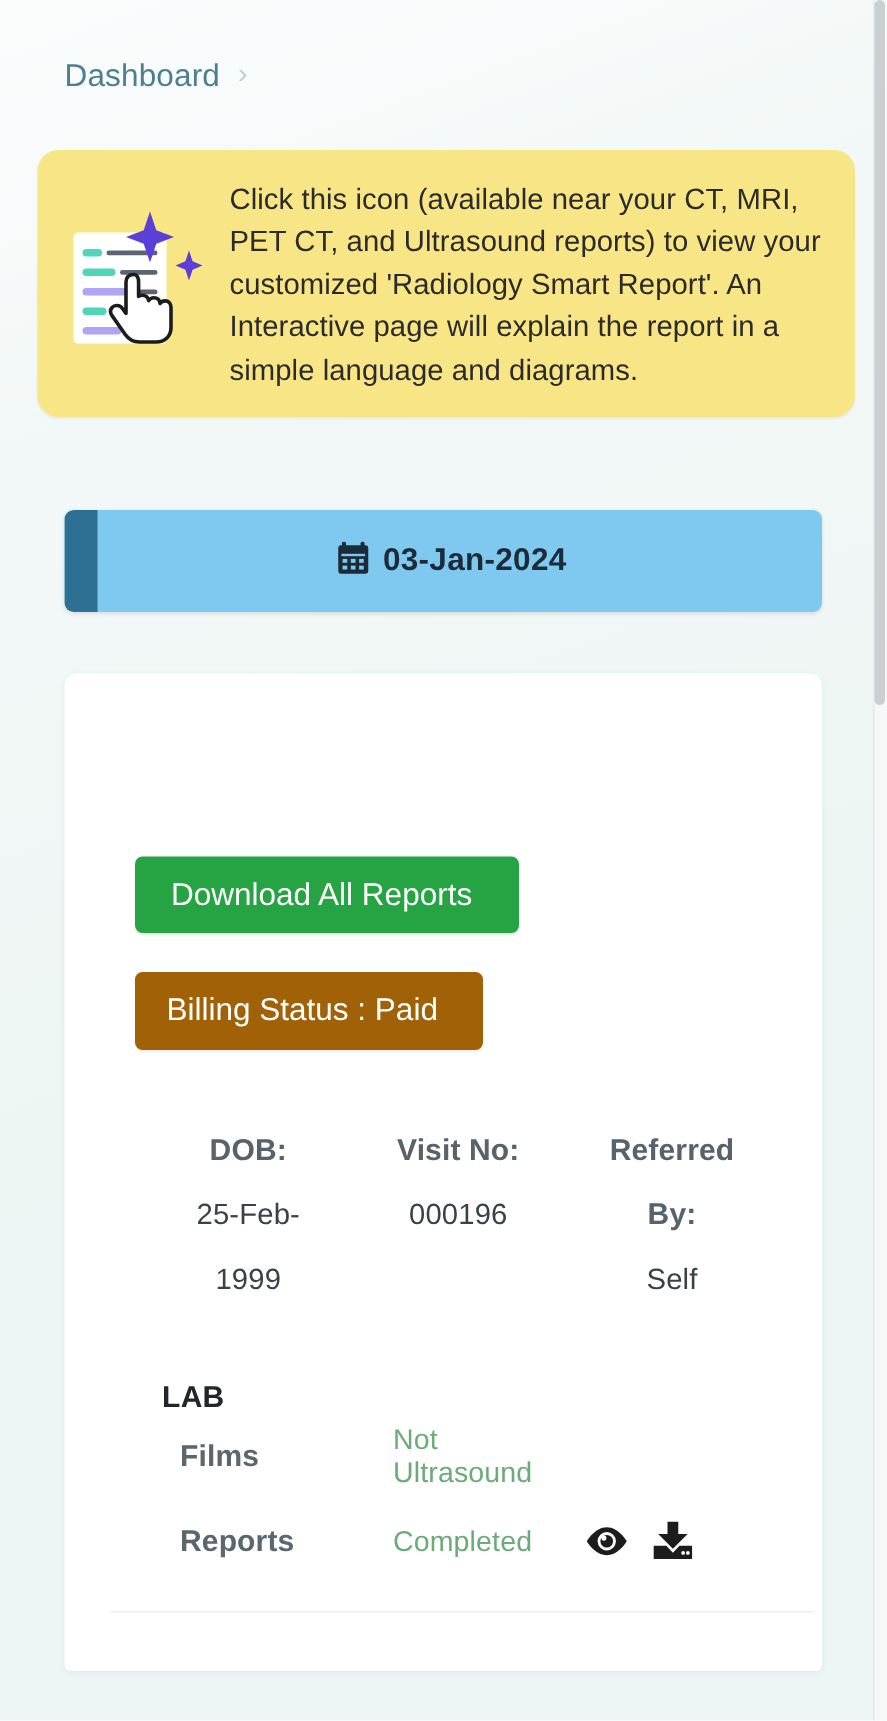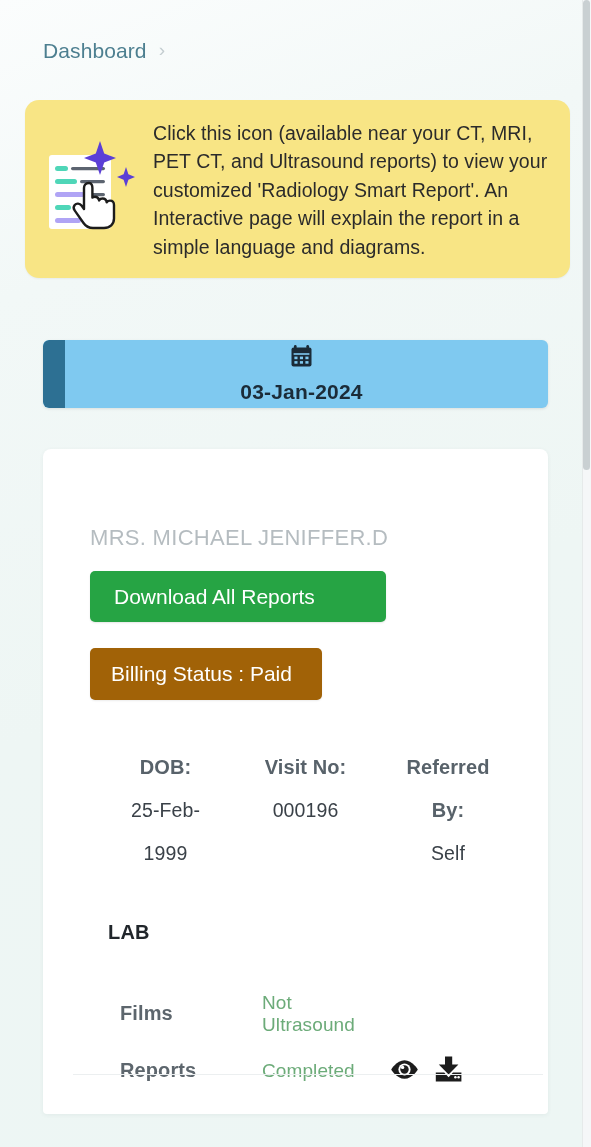--- a/index.html
+++ b/index.html
@@ -92,21 +92,20 @@
     left: 0; top: 0; bottom: 0;
     width: 22px;
     background: #2d7093;
     border-radius: 6px 0 0 6px;
   }
   .date-inner {
     display: flex;
     align-items: center;
     gap: 9px;
     transform: translateX(6px);
-    flex-direction: column;
   }
   .cal-icon { display: block; }
   .date-text {
     font-size: 21px;
     font-weight: bold;
     color: #1b2b38;
     letter-spacing: .2px;
   }
 
   
@@ -136,21 +135,21 @@
     border: none;
     border-radius: 5px;
     color: #ffffff;
     font-family: "Liberation Sans", sans-serif;
     cursor: pointer;
     text-align: left;
   }
   .btn-download {
     left: 47px;
     top: 122px;
-    width: 296px;
+    width: 256px;
     height: 51px;
     background: #26a444;
     font-size: 21px;
     padding-left: 24px;
     box-shadow: 0 1px 2px rgba(0,0,0,.10);
   }
   .btn-billing {
     left: 47px;
     top: 199px;
     width: 232px;
@@ -192,21 +191,21 @@
     left: 65px;
     top: 472px;
     font-size: 20px;
     font-weight: bold;
     color: #21262b;
     letter-spacing: .2px;
   }
   .lab-rows {
     position: absolute;
     left: 77px;
-    top: 536px;
+    top: 494px;
     width: 400px;
   }
   .lab-row {
     display: flex;
     align-items: center;
     height: 57px;
   }
   .lab-row-label {
     width: 142px;
     font-size: 20px;
@@ -314,21 +313,20 @@
         <rect x="8.9" y="16.1" width="3.1" height="2.6" fill="#7fc9f0"></rect>
         <rect x="14.4" y="16.1" width="3.1" height="2.6" fill="#7fc9f0"></rect>
       </svg>
     </span>
     <span class="date-text">03-Jan-2024</span>
   </div>
 </div>
 
 <div class="report-card">
 
-  <div class="patient-name">MRS. MICHAEL JENIFFER.D</div>
 
   <button class="btn btn-download">Download All Reports</button>
   <button class="btn btn-billing">Billing Status : Paid</button>
 
   <div class="info-grid">
     <div class="ig-label">DOB:</div>
     <div class="ig-label">Visit No:</div>
     <div class="ig-label">Referred</div>
 
     <div class="ig-value">25-Feb-</div>

